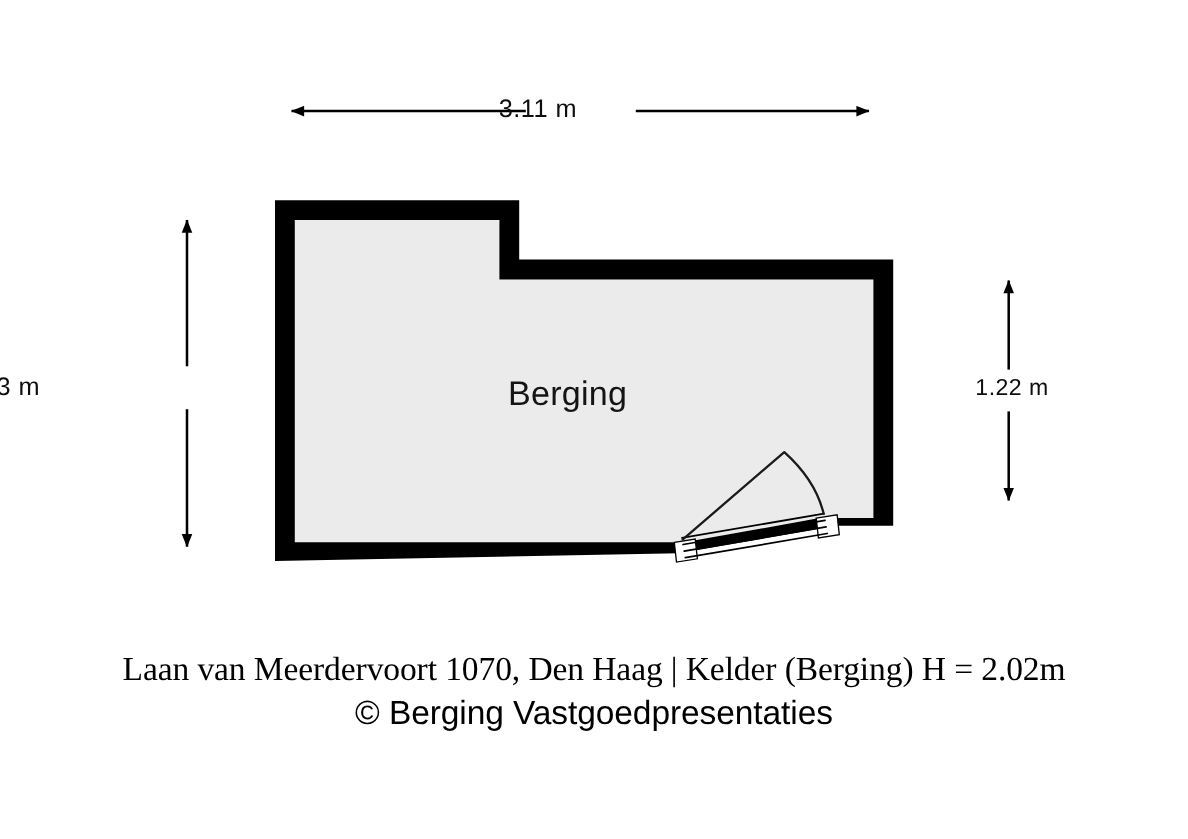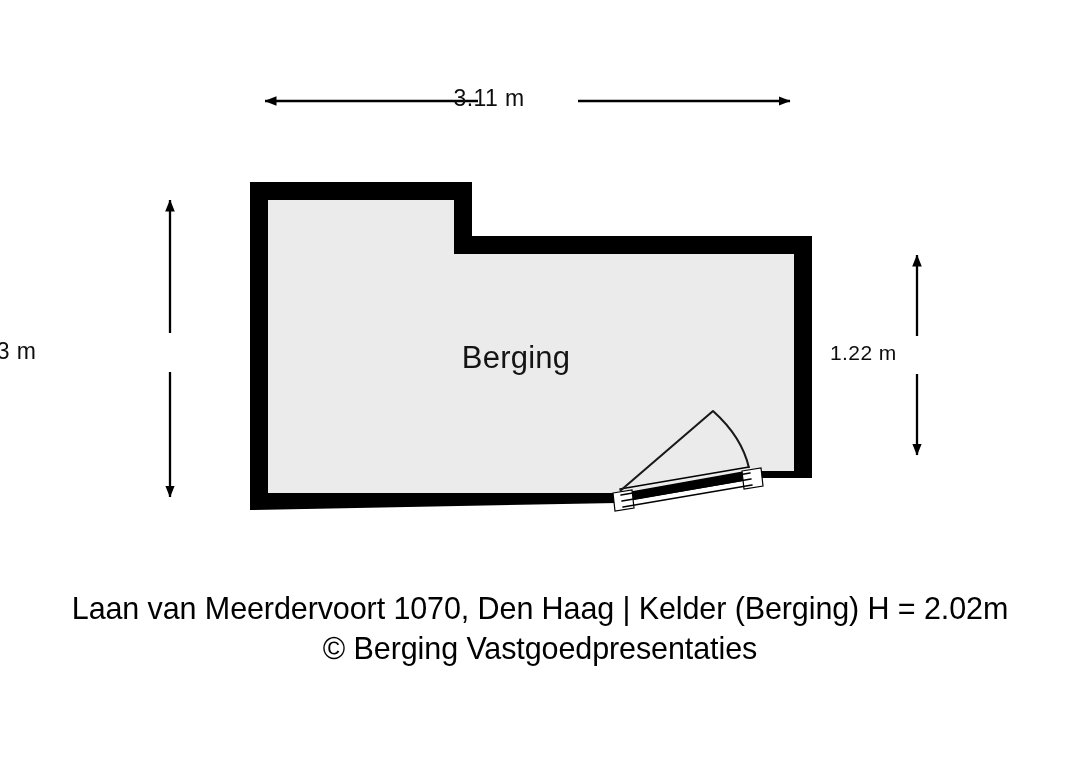--- a/index.html
+++ b/index.html
@@ -59,20 +59,21 @@
     text-align: center;
     font-size: 23px;
     letter-spacing: 0.4px;
     transform: translateX(-170px);
   }
 
   #dim-right-label {
     left: 830px;
     top: 341px;
     width: 180px;
+    text-align: center;
     font-size: 21px;
     letter-spacing: 0.4px;
   }
 
   #room-label {
     left: 0px;
     top: 340px;
     width: 1080px;
     text-align: center;
     transform: translateX(-24px);
@@ -86,20 +87,21 @@
     left: 0;
     top: 588px;
     width: 1080px;
     text-align: center;
   }
   #caption-line1 {
     display: block;
     font-size: 30.5px;
     line-height: 40px;
     letter-spacing: -0.1px;
+    font-family: Liberation Serif, serif;
   }
   #caption-line2 {
     display: block;
     font-size: 30.5px;
     line-height: 40px;
     letter-spacing: -0.1px;
   }
 </style>
 </head>
 <body>

